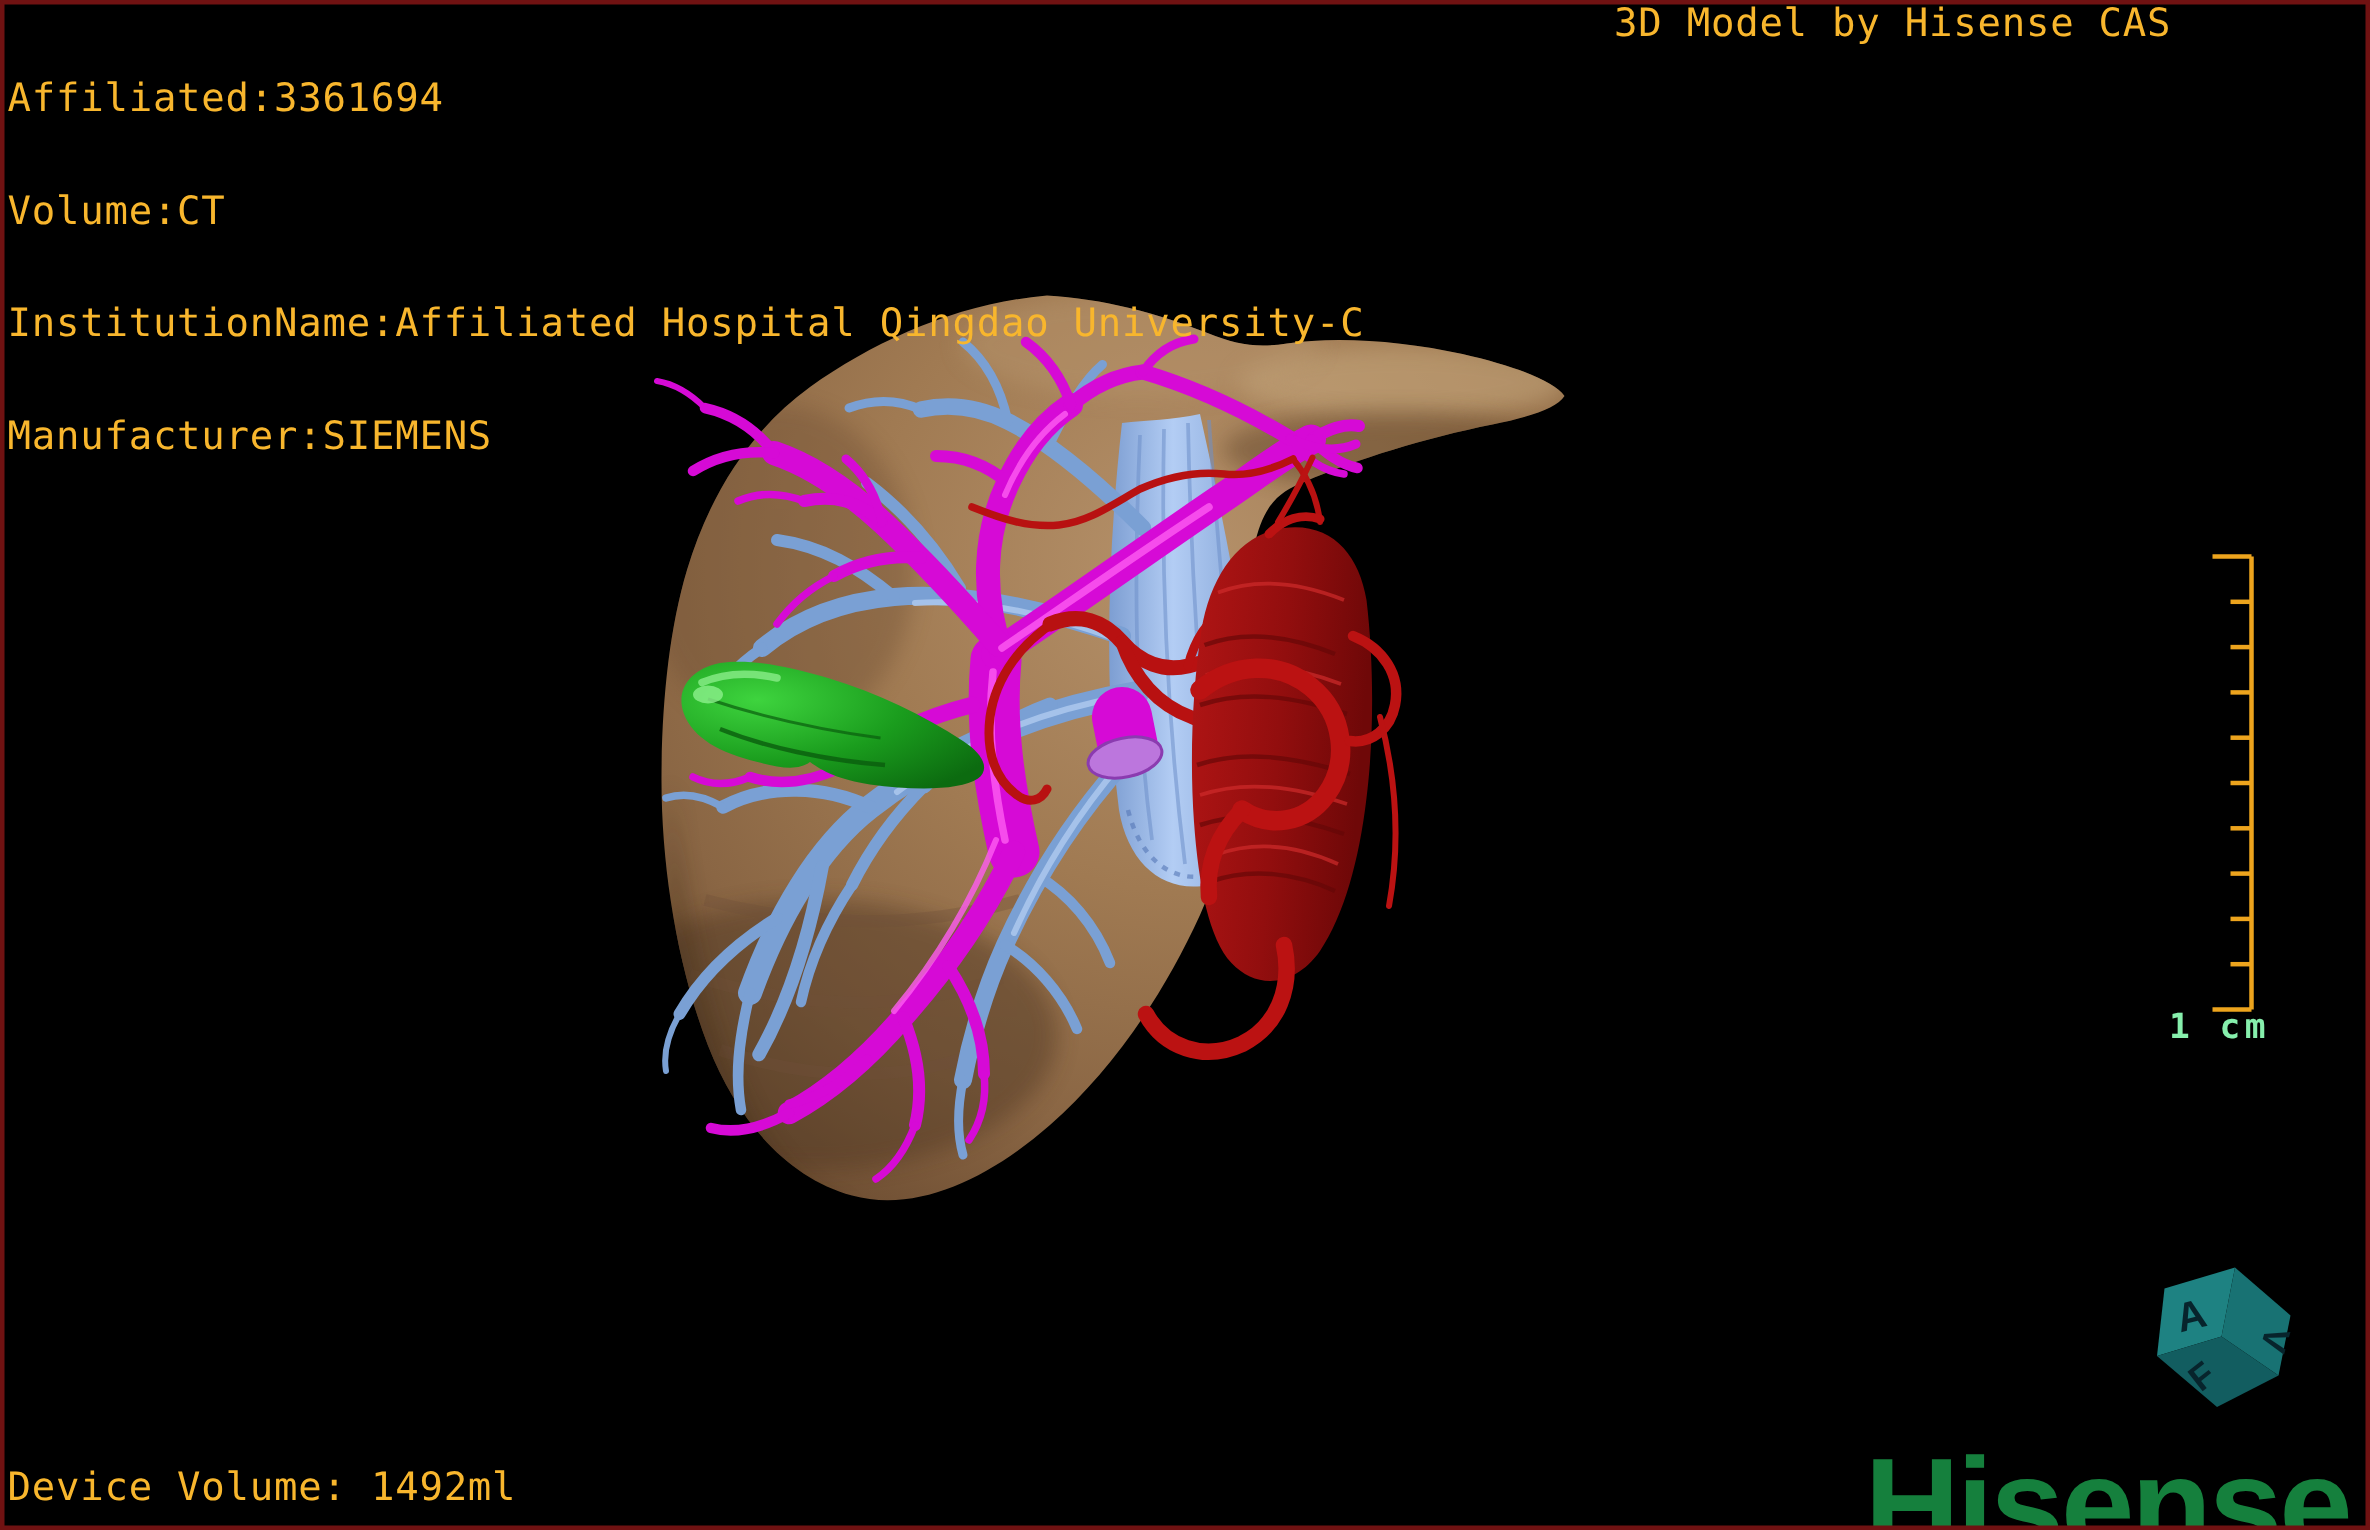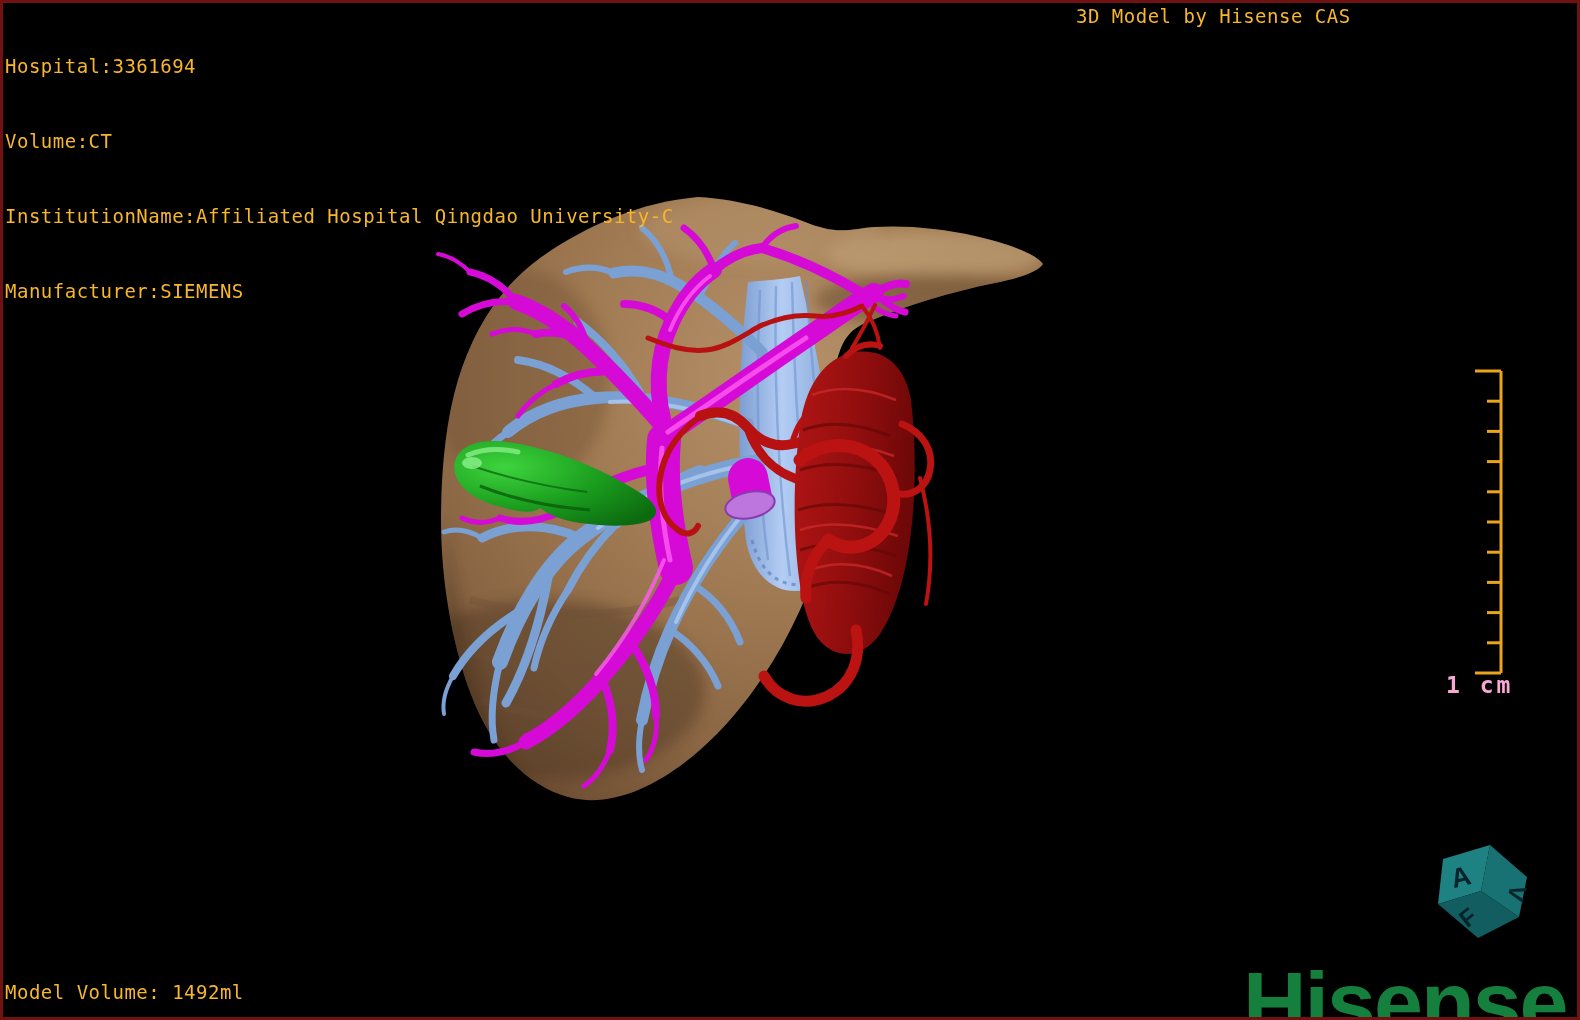--- a/index.html
+++ b/index.html
@@ -13,32 +13,32 @@
   .frame{
     position:absolute;inset:0;
     border:3px solid #701212;
     box-sizing:border-box;
     pointer-events:none;
     z-index:50;
   }
   .overlay-text{
     position:absolute;
     color:#f8b62d;
-    font-size:19px;
+    font-size:26px;
     line-height:25px;
     letter-spacing:.5px;
     white-space:pre;
     z-index:20;
   }
   #patient-info{left:5px;top:4px;}
   #watermark-title{left:1076px;top:4px;}
   #liver-volume{left:5px;top:980px;}
   #scale-label{
     position:absolute;left:1446px;top:672px;
-    color:#f9a8d4;font-size:23px;font-weight:bold;
+    color:#86efac;font-size:23px;font-weight:bold;
     letter-spacing:3px;z-index:20;
   }
   #model-viewport{position:absolute;inset:0;z-index:5;}
   #hud-svg{position:absolute;inset:0;z-index:15;pointer-events:none;}
   #logo{
     position:absolute;left:1243px;top:959px;
     font-family:"Liberation Sans",sans-serif;
     font-weight:bold;
     font-size:88px;line-height:88px;
     letter-spacing:-2px;
@@ -249,28 +249,28 @@
       <polygon points="1438,904 1443,859 1490,845 1481,891" fill="#1e8282"></polygon>
       <polygon points="1490,845 1527,877 1519,917 1481,891" fill="#187273"></polygon>
       <polygon points="1519,917 1478,938 1438,904 1481,891" fill="#125d60"></polygon>
       <text transform="translate(1463,886) rotate(-14)" font-family="Liberation Sans, sans-serif" font-size="27" font-weight="bold" text-anchor="middle" fill="#07242c">A</text>
       <text transform="translate(1473,924) rotate(-38)" font-family="Liberation Sans, sans-serif" font-size="24" font-weight="bold" text-anchor="middle" fill="#07242c">F</text>
       <text transform="translate(1509,891) rotate(106)" font-family="Liberation Sans, sans-serif" font-size="24" font-weight="bold" text-anchor="middle" fill="#07242c">V</text>
     </g>
   </svg>
 
   <div id="patient-info" class="overlay-text">
-    <div>Hospital:3361694</div>
+    <div>Affiliated:3361694</div>
     <div>Volume:CT</div>
     <div>InstitutionName:Affiliated Hospital Qingdao University-C</div>
     <div>Manufacturer:SIEMENS</div>
   </div>
 
   <div id="watermark-title" class="overlay-text">3D Model by Hisense CAS</div>
 
-  <div id="liver-volume" class="overlay-text">Model Volume: 1492ml</div>
+  <div id="liver-volume" class="overlay-text">Device Volume: 1492ml</div>
 
   <div id="scale-label">1 cm</div>
 
   <div id="logo">Hisense</div>
 
   <div class="frame"></div>
 </div>
 
 </body></html>

